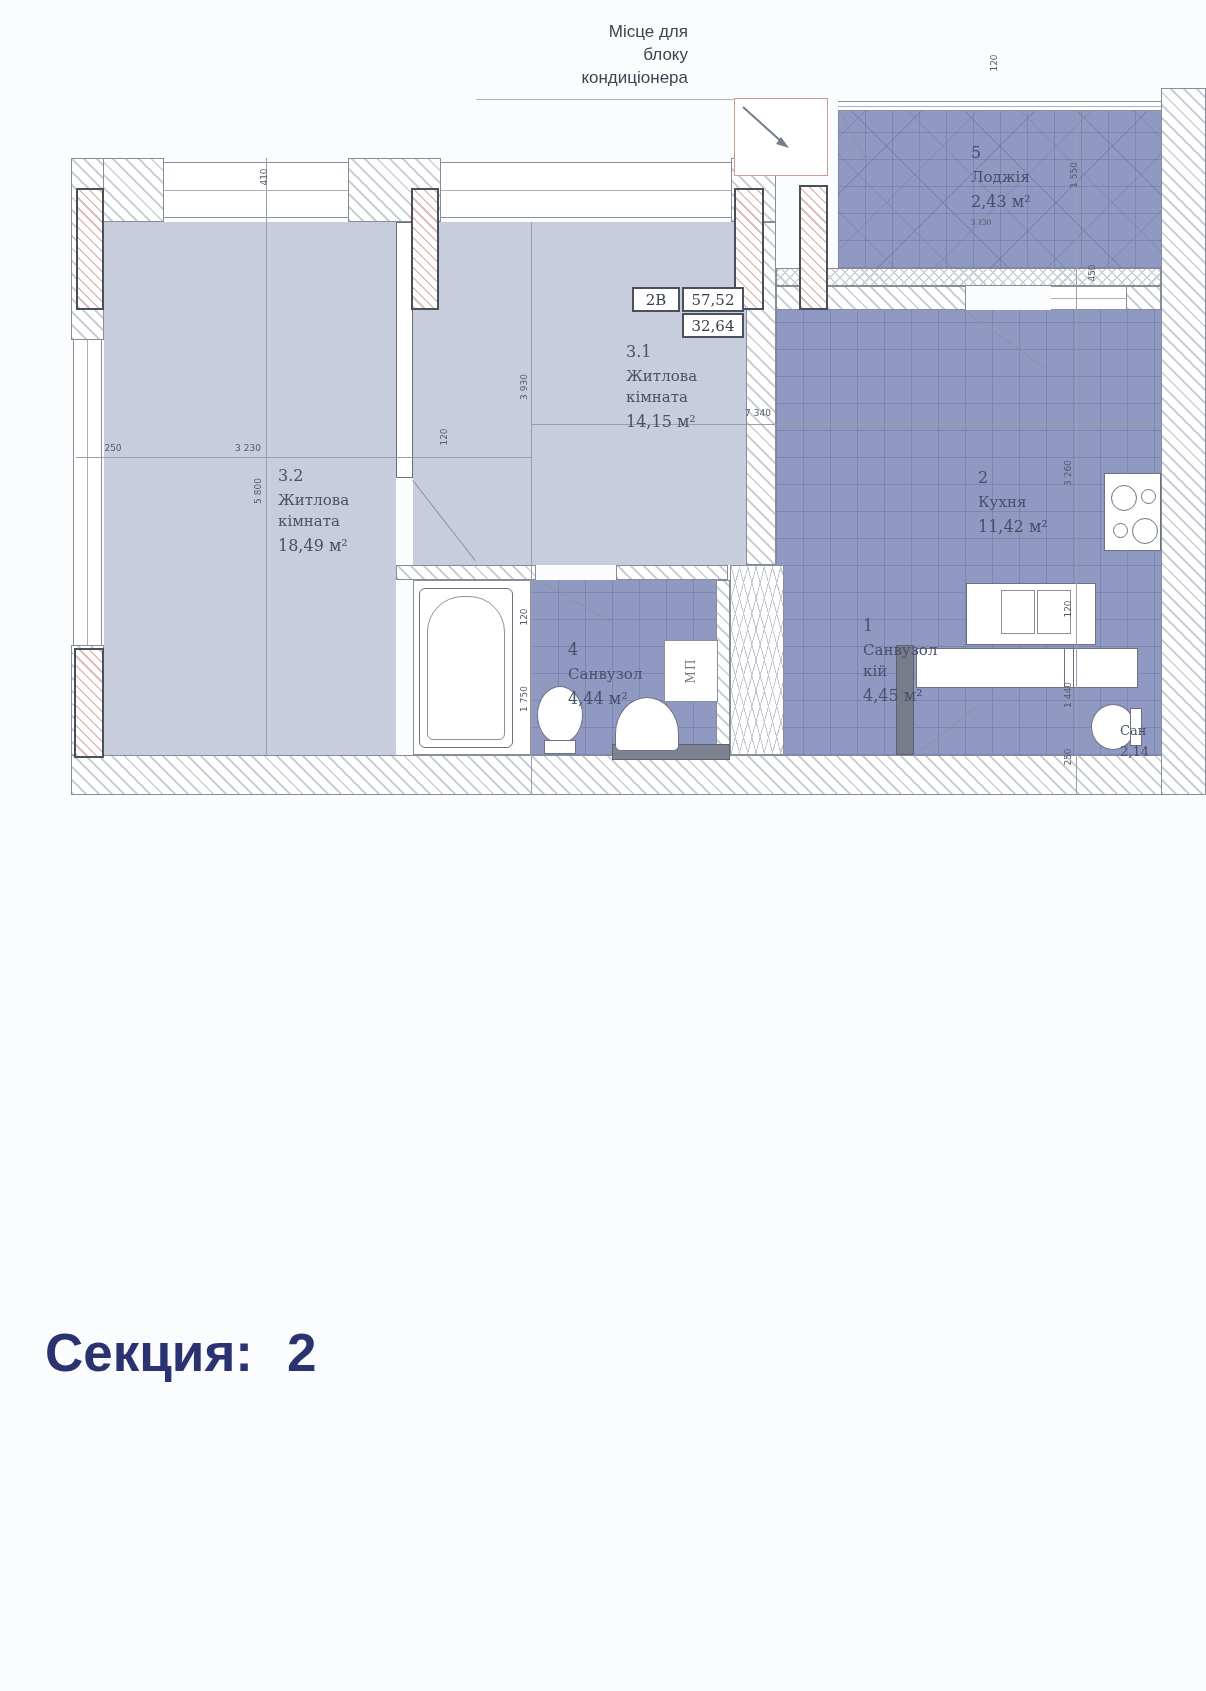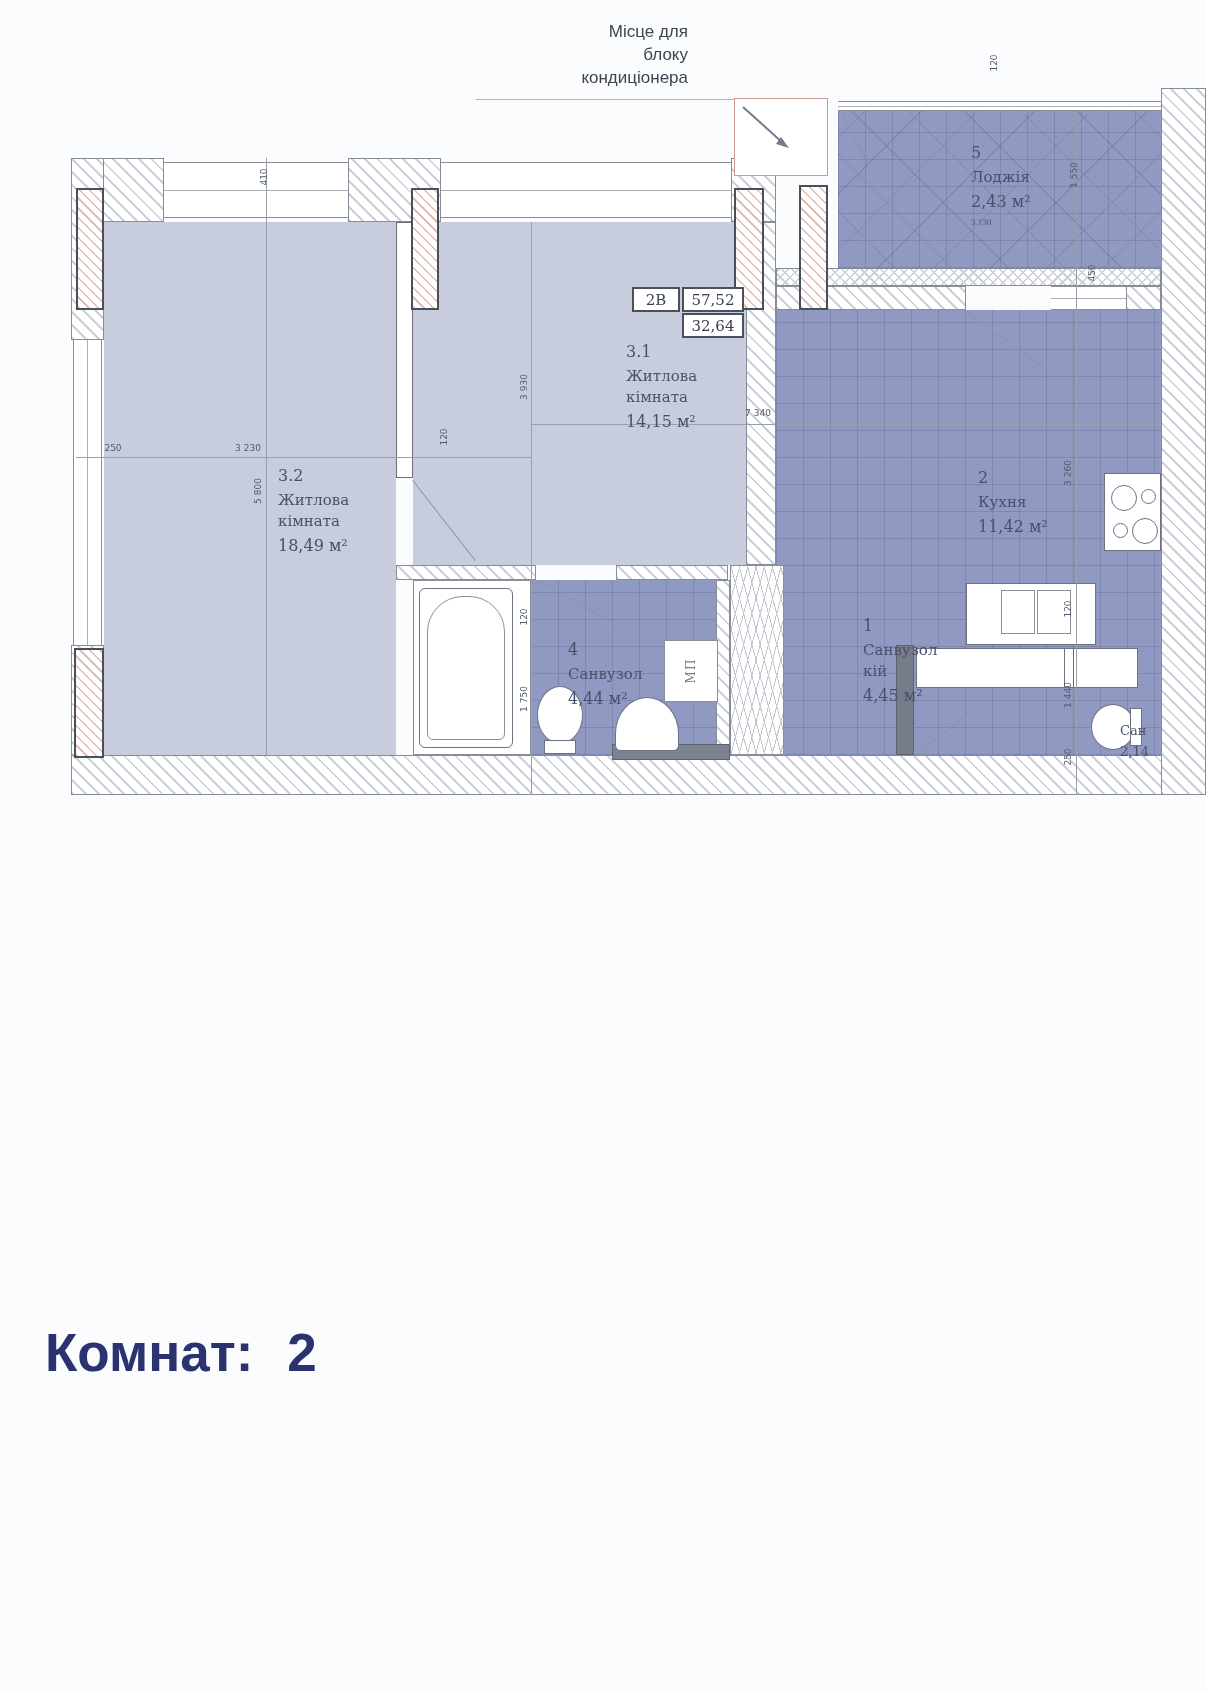--- a/index.html
+++ b/index.html
@@ -204,15 +204,15 @@
     <div class="rdim">3 130</div>
   </div>
   <div class="rlabel" style="left:1104px;top:692px;font-size:13px;margin-top:28px;">
     <div class="rname" style="font-size:13px;">Сан</div>
     <div class="rname" style="font-size:13px;">2,14</div>
   </div>
 </div>
 
 <div class="summary">
   <div class="srow">
-    <span>Комнат:</span><span class="val">2</span>
+    <span>Секция:</span><span class="val">2</span>
   </div>
 </div>
 
 </body></html>

